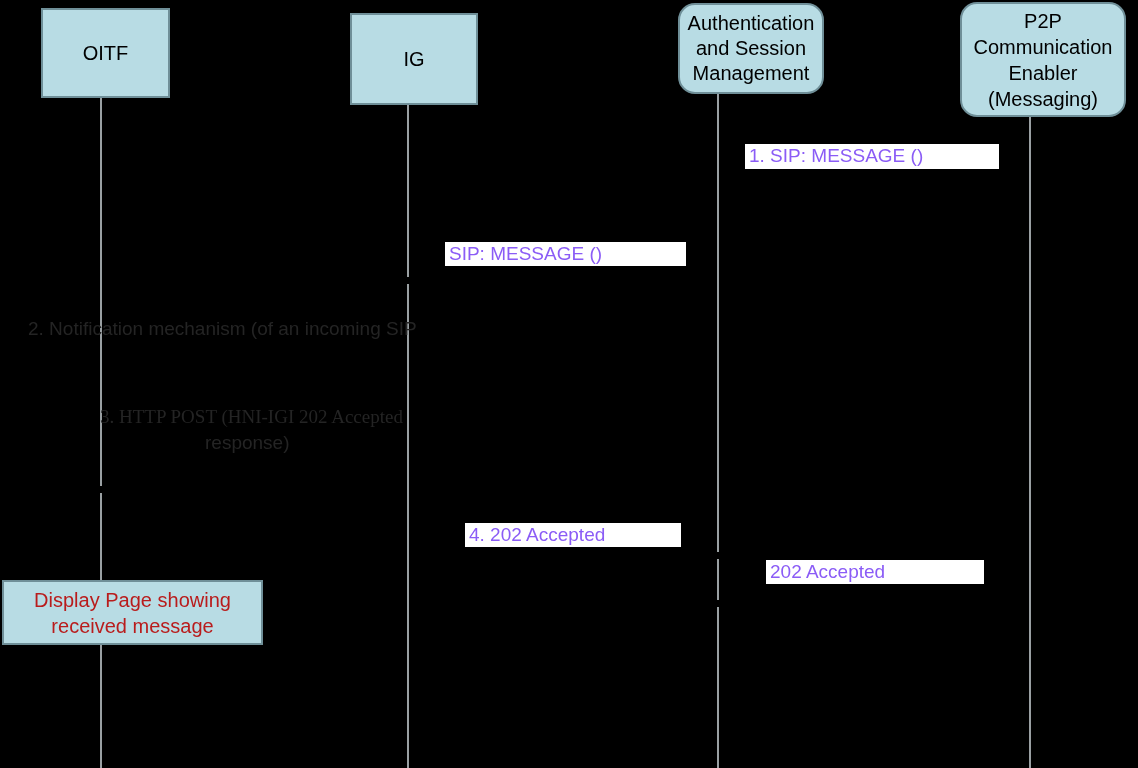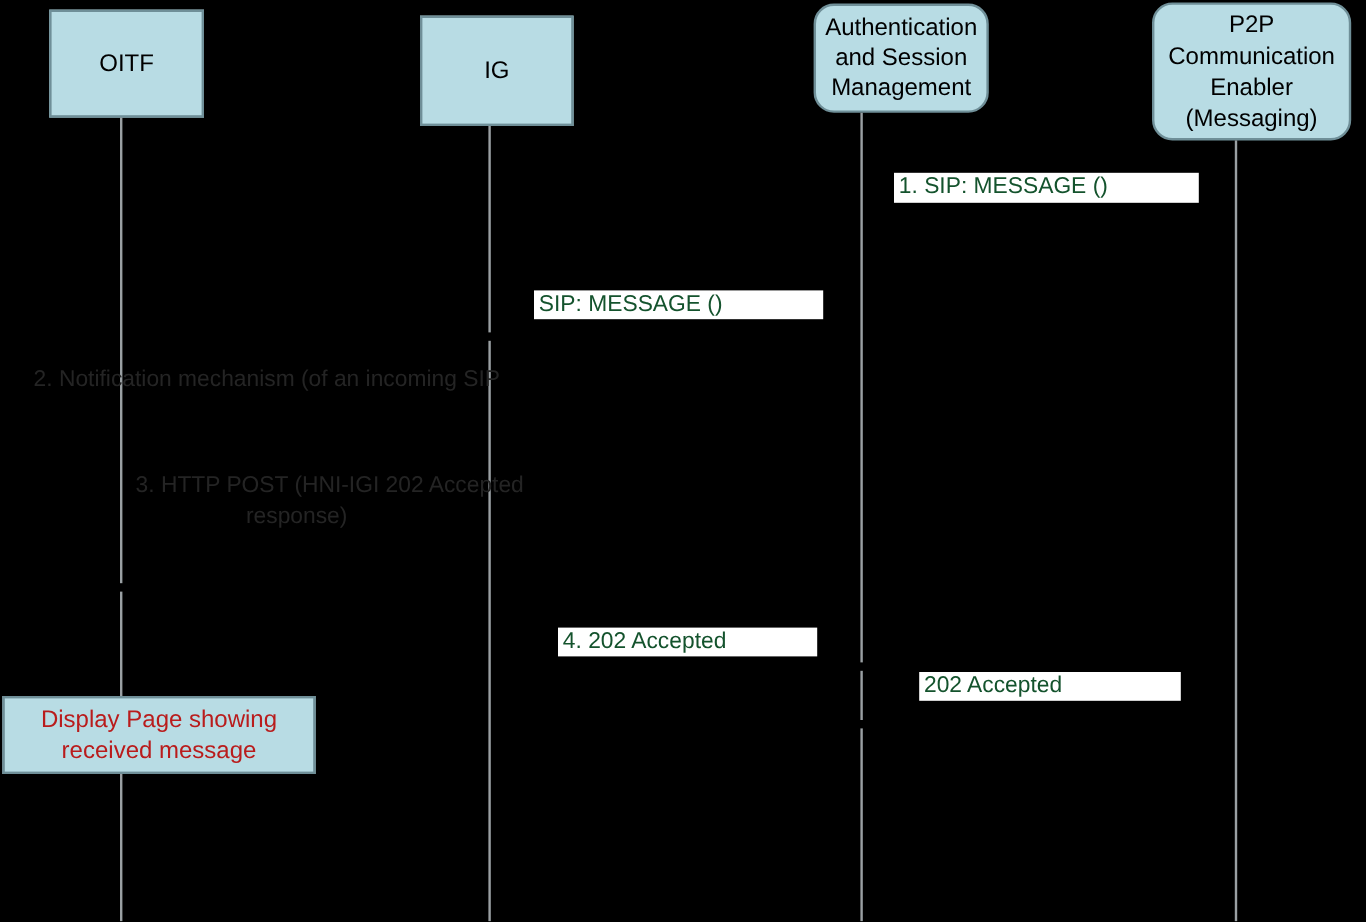--- a/index.html
+++ b/index.html
@@ -22,35 +22,35 @@
   #ll-oitf{left:100px;top:98px;height:670px;}
   #ll-ig{left:407px;top:105px;height:663px;}
   #ll-asm{left:717px;top:94px;height:674px;}
   #ll-p2p{left:1029px;top:117px;height:651px;}
   .ll-break{position:absolute;width:4px;background:#000;}
   #br-oitf1{left:99px;top:486px;height:7px;}
   #br-ig1{left:406px;top:277px;height:7px;}
   #br-asm1{left:716px;top:552px;height:7px;}
   #br-asm2{left:716px;top:600px;height:7px;}
   .msg-label{
-    position:absolute;background:#ffffff;color:#14532d;
+    position:absolute;background:#ffffff;color:#8b5cf6;
     font-size:19px;line-height:24px;padding:0 0 0 4px;
     white-space:nowrap;text-align:left;box-sizing:border-box;
   }
   #msg1{left:745px;top:144px;width:254px;height:25px;}
   #msg2{left:445px;top:242px;width:241px;height:24px;}
   #msg5{left:465px;top:523px;width:216px;height:24px;}
   #msg6{left:766px;top:560px;width:218px;height:24px;}
   .faint{
     position:absolute;color:#242424;font-size:19px;line-height:26px;
-    white-space:nowrap;background:transparent;
+    white-space:nowrap;background:transparent;margin-top:12px;
   }
   #msg3-l1{left:28px;top:304px;}
   #msg3-l2{left:28px;top:330px;}
-  #msg4-l1{left:113px;top:392px;}
+  #msg4-l1{left:100px;top:392px;font-family:Liberation Serif, serif;}
   #msg4-l2{left:205px;top:418px;}
   #note-box{
     position:absolute;left:2px;top:580px;width:261px;height:65px;
     background:#b8dce4;border:2px solid #6f8f98;box-sizing:border-box;
     display:flex;align-items:center;justify-content:flex-end;
     color:#b91c1c;font-size:20px;line-height:26px;text-align:center;
   }
 </style>
 </head>
 <body>

